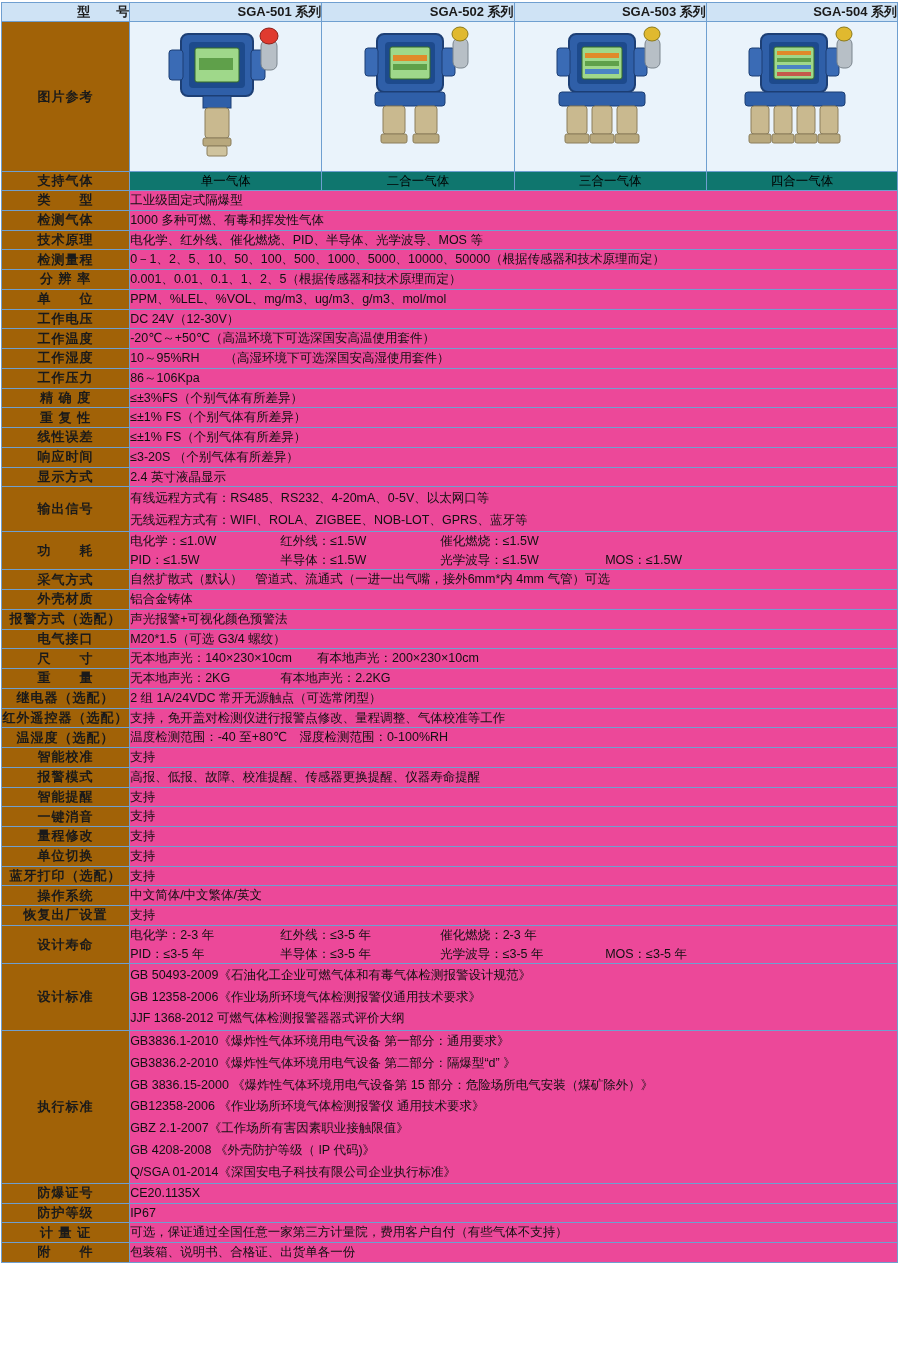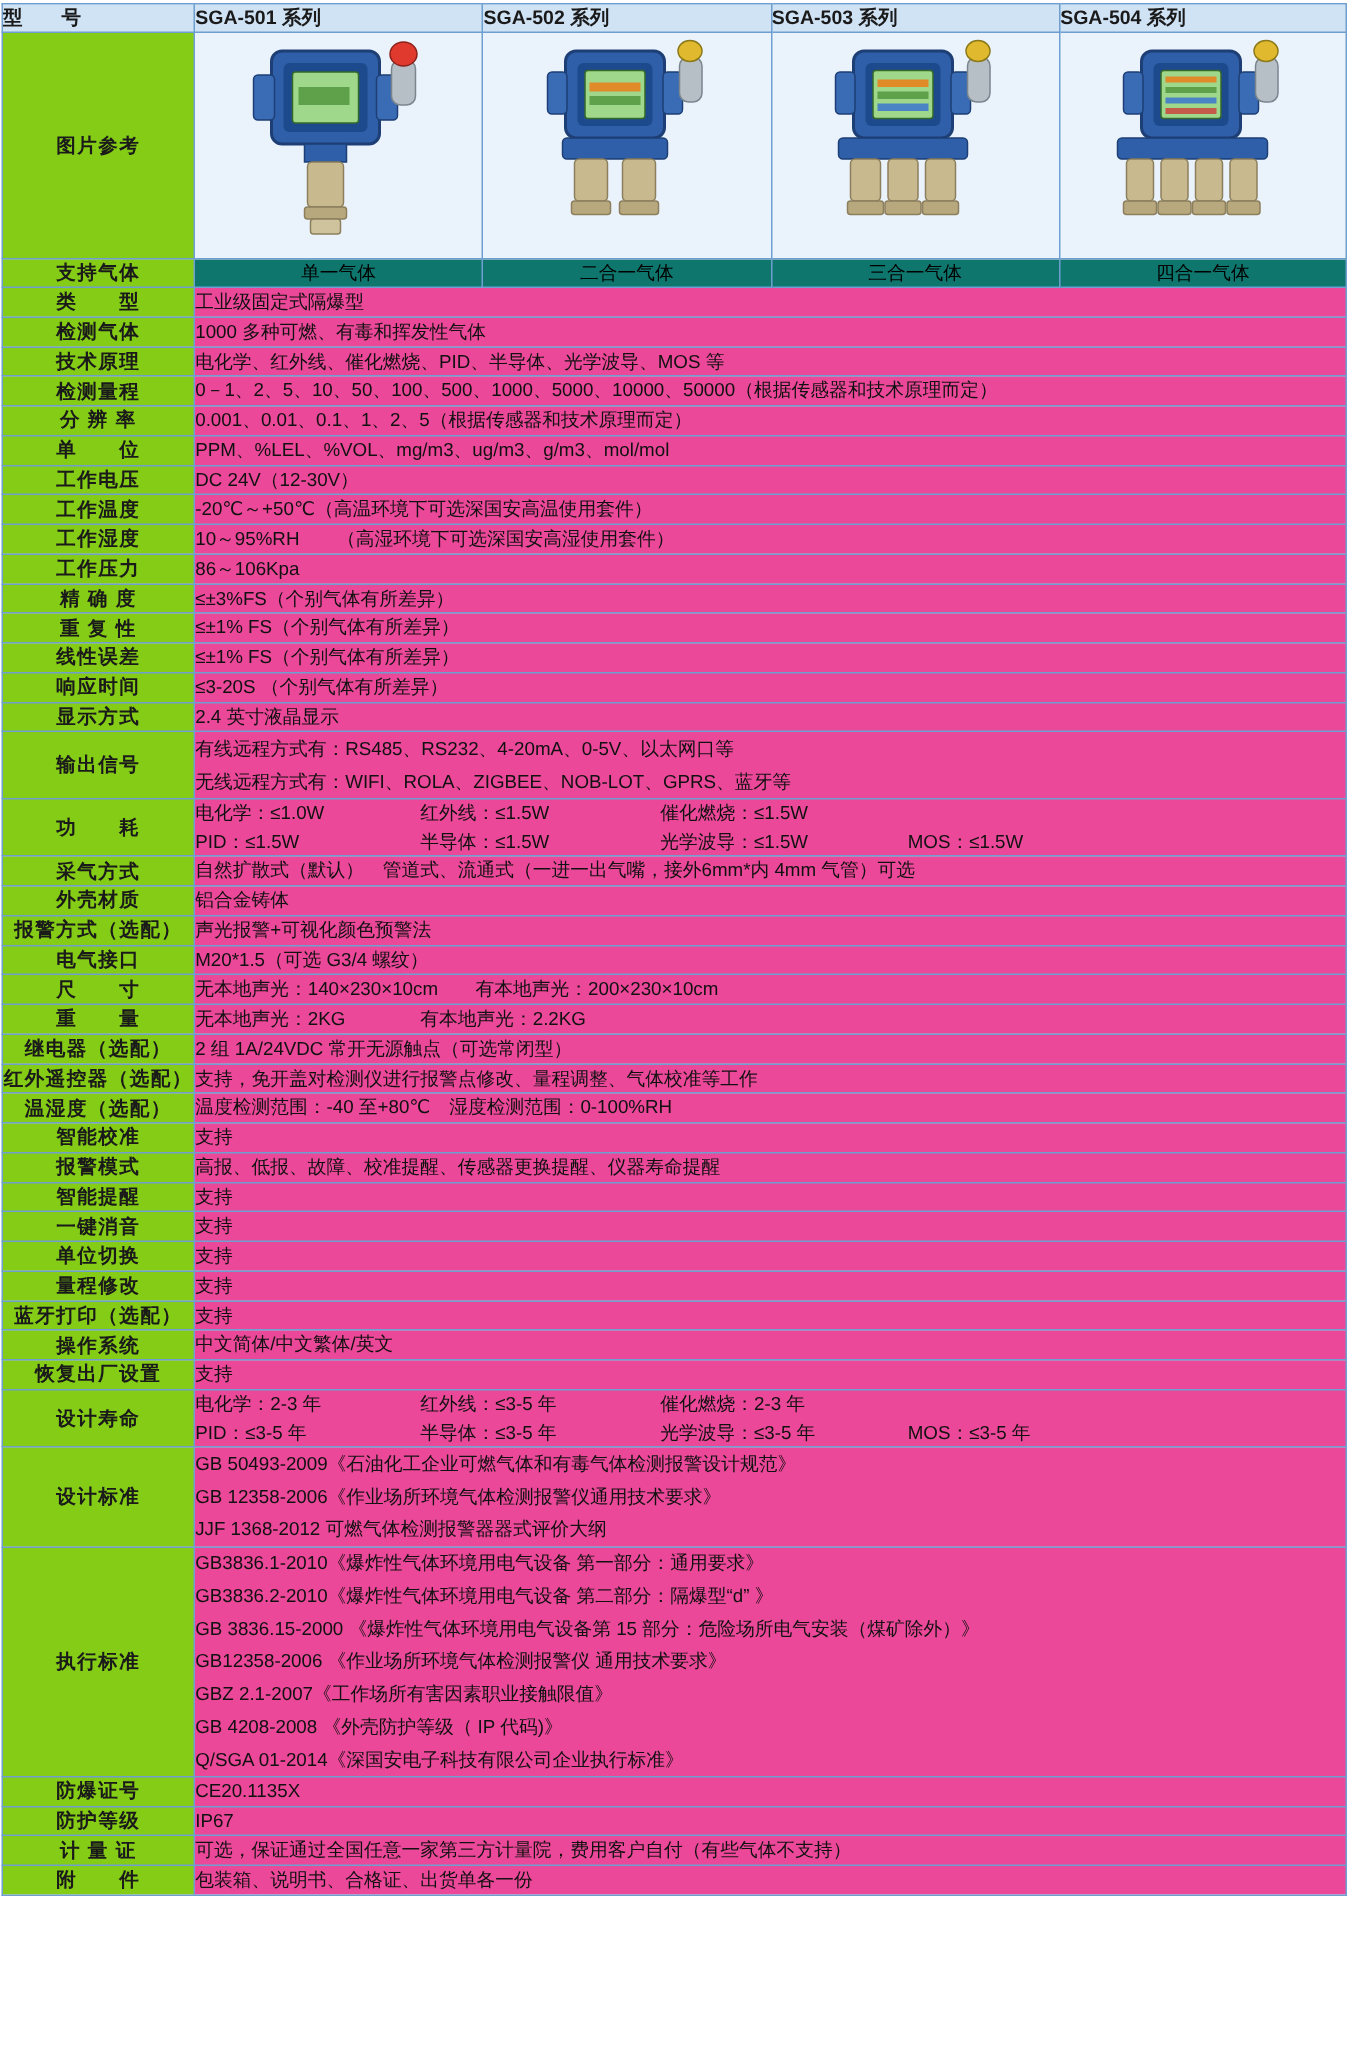--- a/index.html
+++ b/index.html
@@ -1,22 +1,22 @@
 <!DOCTYPE html>
 <html><head>
 <meta charset="utf-8">
 <style>
   html,body{margin:0;padding:0;background:#fff;}
   body{font-family:"Liberation Sans","DejaVu Sans",sans-serif;}
   .sheet{width:899px;background:#fff;padding:0;box-sizing:border-box;}
   table.spec{border-collapse:collapse;width:897px;margin:2px 1px 0 1px;table-layout:fixed;}
   table.spec td{border:1px solid #6f9fd0;padding:0;vertical-align:middle;}
-  td.lab{background:#84cc16;text-align:center;font-weight:bold;font-size:13px;color:#1a1a1a;width:128px;letter-spacing:1px;padding:3px 2px;}
+  td.lab{background:#a16207;text-align:center;font-weight:bold;font-size:13px;color:#1a1a1a;width:128px;letter-spacing:1px;padding:3px 2px;}
   td.val{background:#ec4899;font-size:12.5px;color:#111;padding:4px 7px;line-height:1.5;}
-  td.hdr{background:#cfe3f5;text-align:left;font-weight:bold;font-size:13px;color:#1a1a1a;padding:5px 2px;}
+  td.hdr{background:#cfe3f5;text-align:right;font-weight:bold;font-size:13px;color:#1a1a1a;padding:5px 2px;}
   td.imgcell{background:#eaf3fb;text-align:center;padding:3px 0;}
   td.gas{background:#0f766e;text-align:center;font-size:12.5px;padding:4px 2px;}
   .cols{display:flex;flex-wrap:wrap;}
   .cols span{display:inline-block;}
   .w1{width:150px;}
   .w2{width:160px;}
   .w3{width:165px;}
   .w4{width:150px;}
   .lines div{padding:1.5px 0;}
   
@@ -279,25 +279,25 @@
         </tr>
   <tr>
           <td class="lab">智能提醒</td>
           <td class="val" colspan="4">支持</td>
         </tr>
   <tr>
           <td class="lab">一键消音</td>
           <td class="val" colspan="4">支持</td>
         </tr>
   <tr>
+          <td class="lab">量程修改</td>
+          <td class="val" colspan="4">支持</td>
+        </tr>
+  <tr>
           <td class="lab">单位切换</td>
-          <td class="val" colspan="4">支持</td>
-        </tr>
-  <tr>
-          <td class="lab">量程修改</td>
           <td class="val" colspan="4">支持</td>
         </tr>
   <tr>
           <td class="lab">蓝牙打印（选配）</td>
           <td class="val" colspan="4">支持</td>
         </tr>
   <tr>
           <td class="lab">操作系统</td>
           <td class="val" colspan="4">中文简体/中文繁体/英文</td>
         </tr>

